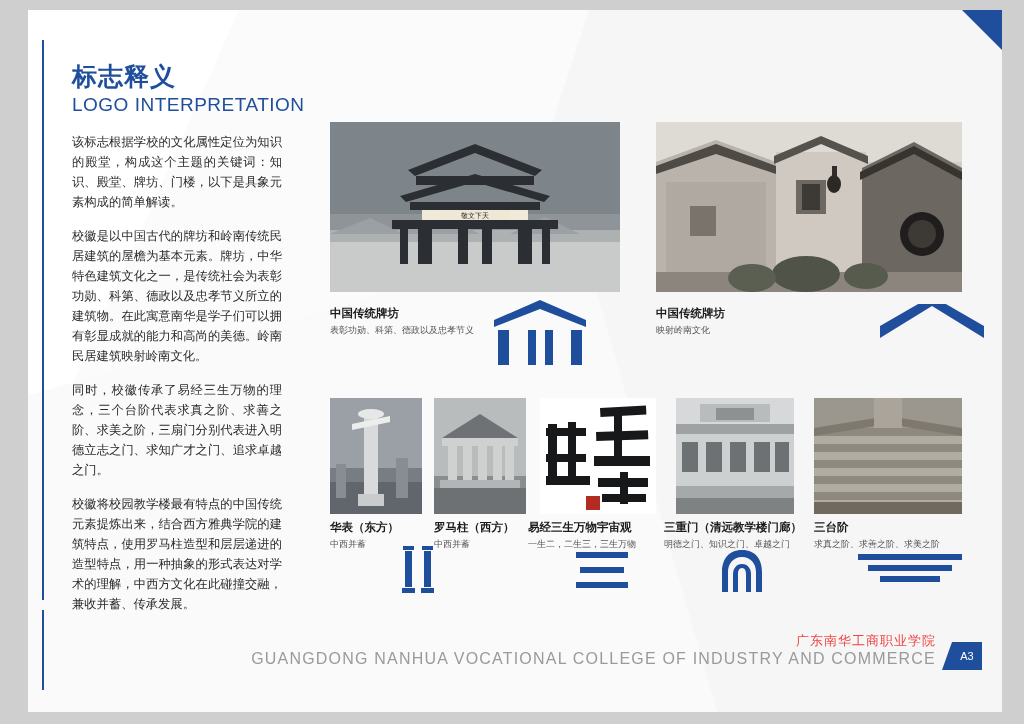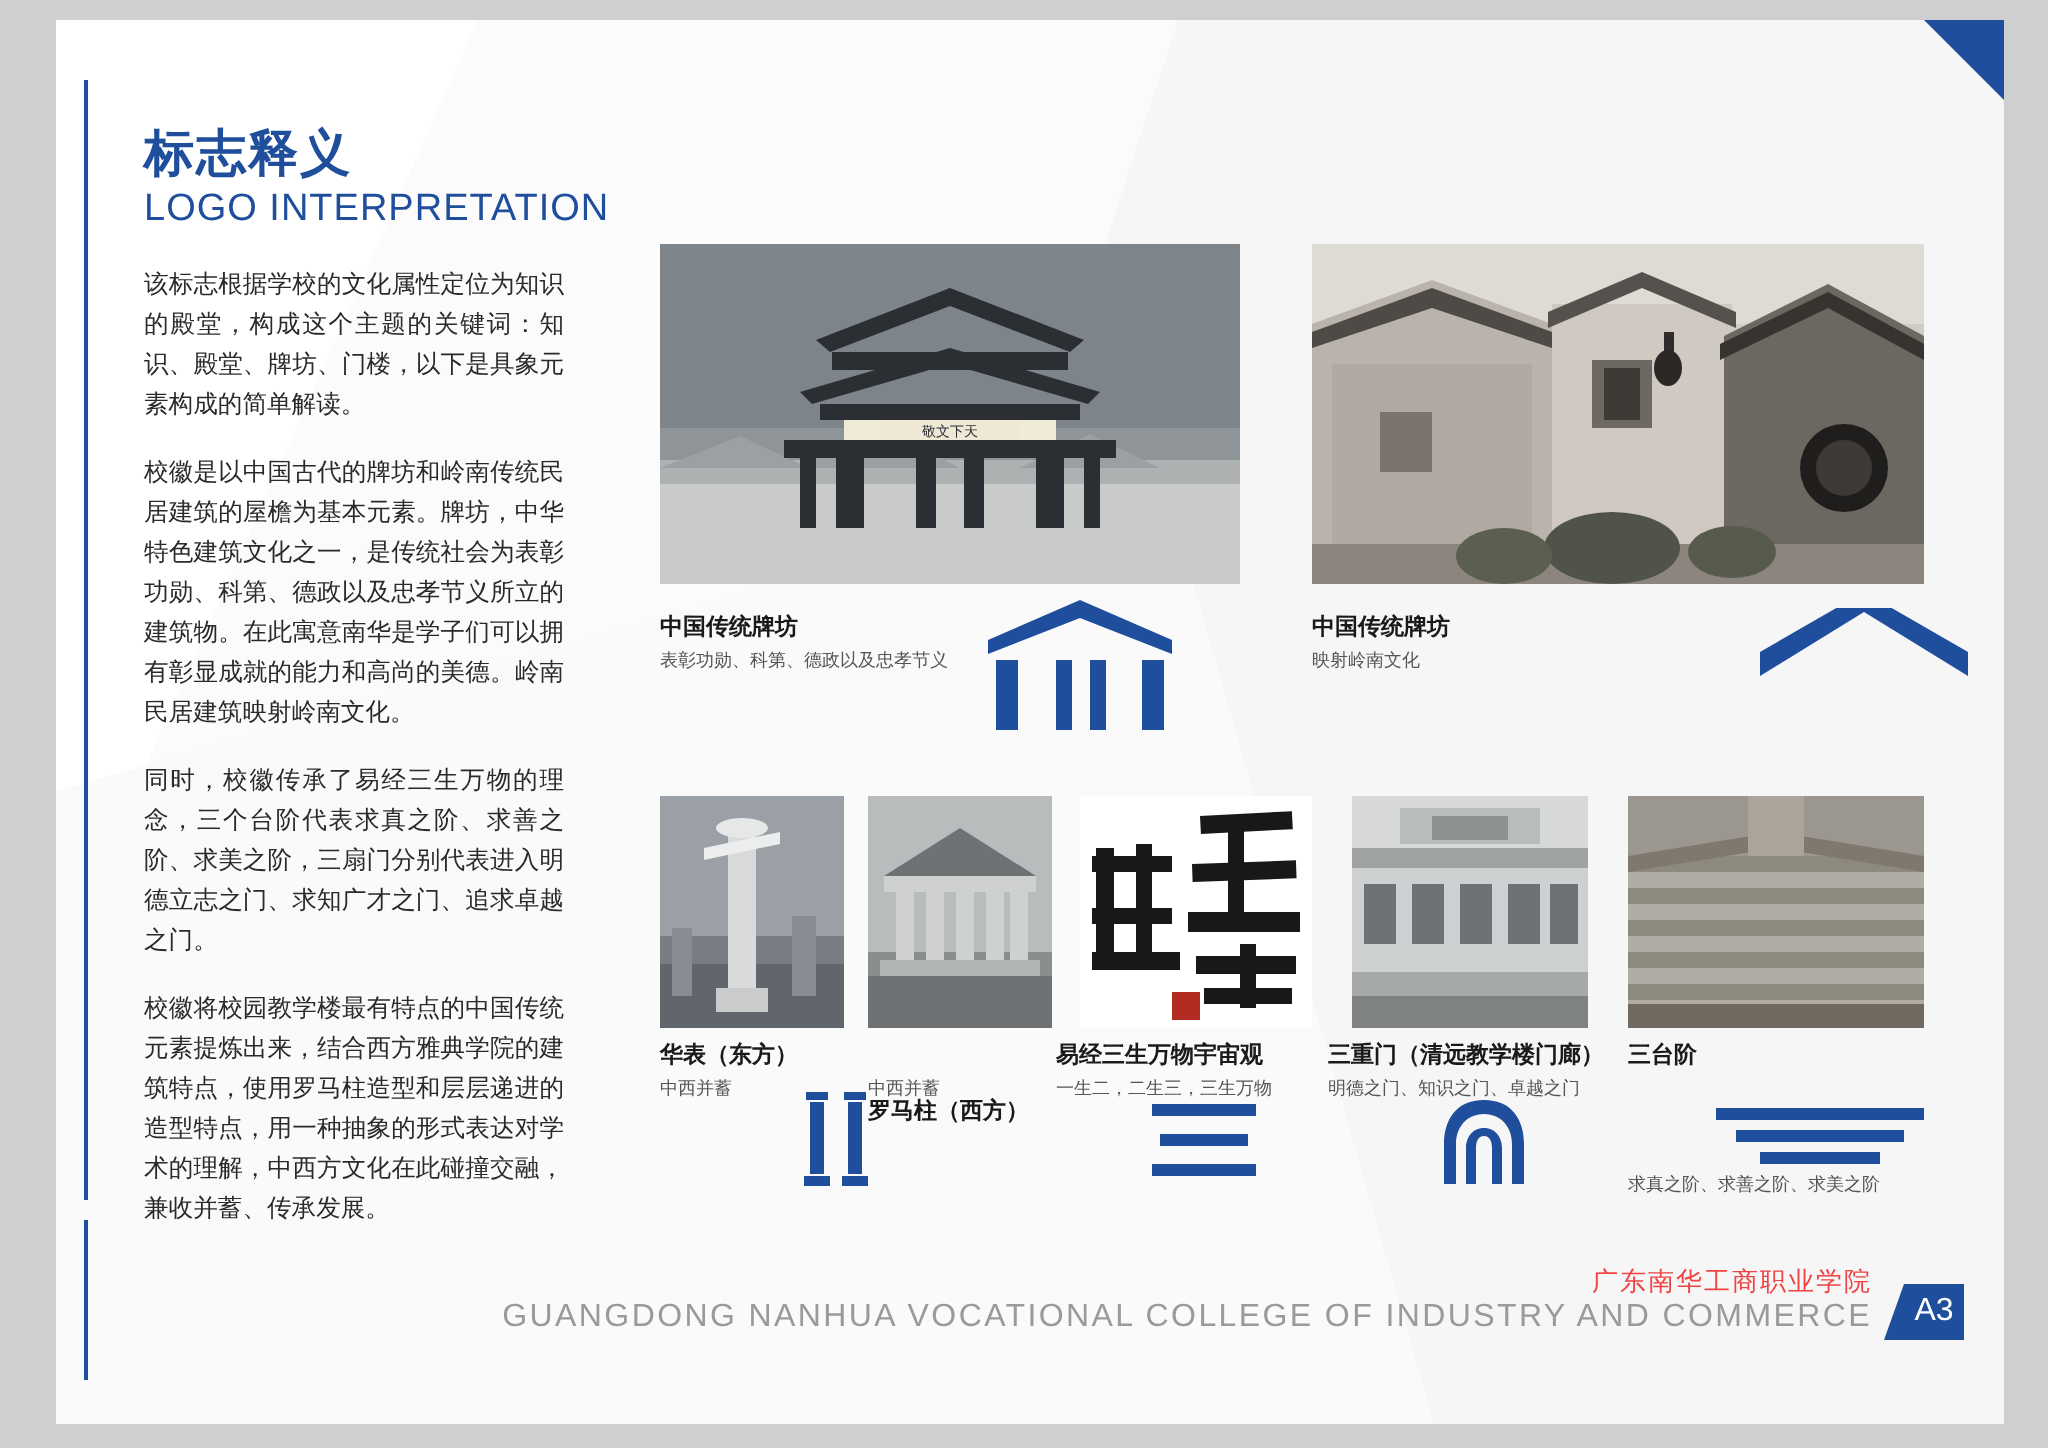--- a/index.html
+++ b/index.html
@@ -175,21 +175,21 @@
     color: #9a9a9a;
     letter-spacing: 1.2px;
     font-family: "Liberation Sans", sans-serif;
   }
   .page-badge {
     position: absolute;
     right: 20px; bottom: 42px;
     width: 30px; height: 28px;
     background: #1f4e9c;
     color: #fff;
-    font-size: 16px;
+    font-size: 11px;
     display: flex;
     align-items: center;
     justify-content: center;
     font-family: "Liberation Sans", sans-serif;
   }
   .page-badge::after {
     content: "";
     position: absolute;
     left: -10px; bottom: 0;
     width: 0; height: 0;
@@ -357,21 +357,21 @@
             <rect x="14" y="48" width="9" height="34"></rect>
             <rect x="29" y="48" width="9" height="34"></rect>
             <rect x="44" y="48" width="9" height="34"></rect>
             <rect x="59" y="48" width="9" height="34"></rect>
             <rect x="71" y="48" width="9" height="34"></rect>
           </g>
           <rect x="6" y="82" width="80" height="8" fill="#b2b5b6"></rect>
           <rect x="0" y="90" width="92" height="26" fill="#6e7173"></rect>
         </svg>
       </div>
-      <div class="cap-title" style="left:406px; top:510px;margin-top:28px;">罗马柱（西方）</div>
+      <div class="cap-title" style="left:406px; top:510px;">罗马柱（西方）</div>
       <div class="cap-sub" style="left:406px; top:528px;">中西并蓄</div>
 
       <div style="position:absolute; left:372px; top:536px;">
         <svg width="36" height="48" viewBox="0 0 36 48">
           <rect x="3" y="0" width="11" height="4" fill="#1f4e9c"></rect>
           <rect x="5" y="5" width="7" height="36" fill="#1f4e9c"></rect>
           <rect x="2" y="42" width="13" height="5" fill="#1f4e9c"></rect>
           <rect x="22" y="0" width="11" height="4" fill="#1f4e9c"></rect>
           <rect x="24" y="5" width="7" height="36" fill="#1f4e9c"></rect>
           <rect x="21" y="42" width="13" height="5" fill="#1f4e9c"></rect>
@@ -448,21 +448,21 @@
             <rect x="0" y="62" width="148" height="8"></rect>
             <rect x="0" y="78" width="148" height="8"></rect>
             <rect x="0" y="94" width="148" height="8"></rect>
           </g>
           <path d="M0 30 L74 18 L148 30 L148 38 L74 26 L0 38 Z" fill="#7e786e"></path>
           <rect x="0" y="104" width="148" height="12" fill="#6f6960"></rect>
           <rect x="60" y="0" width="28" height="30" fill="#aaa49b"></rect>
         </svg>
       </div>
       <div class="cap-title cap-center" style="left:786px; top:510px; width:148px;">三台阶</div>
-      <div class="cap-sub cap-center" style="left:786px; top:528px; width:148px;margin-top:48px;">求真之阶、求善之阶、求美之阶</div>
+      <div class="cap-sub cap-center" style="left:786px; top:528px; width:148px;">求真之阶、求善之阶、求美之阶</div>
 
       <div style="position:absolute; left:830px; top:544px;">
         <svg width="104" height="34" viewBox="0 0 104 34">
           <rect x="0" y="0" width="104" height="6" fill="#1f4e9c"></rect>
           <rect x="10" y="11" width="84" height="6" fill="#1f4e9c"></rect>
           <rect x="22" y="22" width="60" height="6" fill="#1f4e9c"></rect>
         </svg>
       </div>
 
       <div class="footer-cn">广东南华工商职业学院</div>

